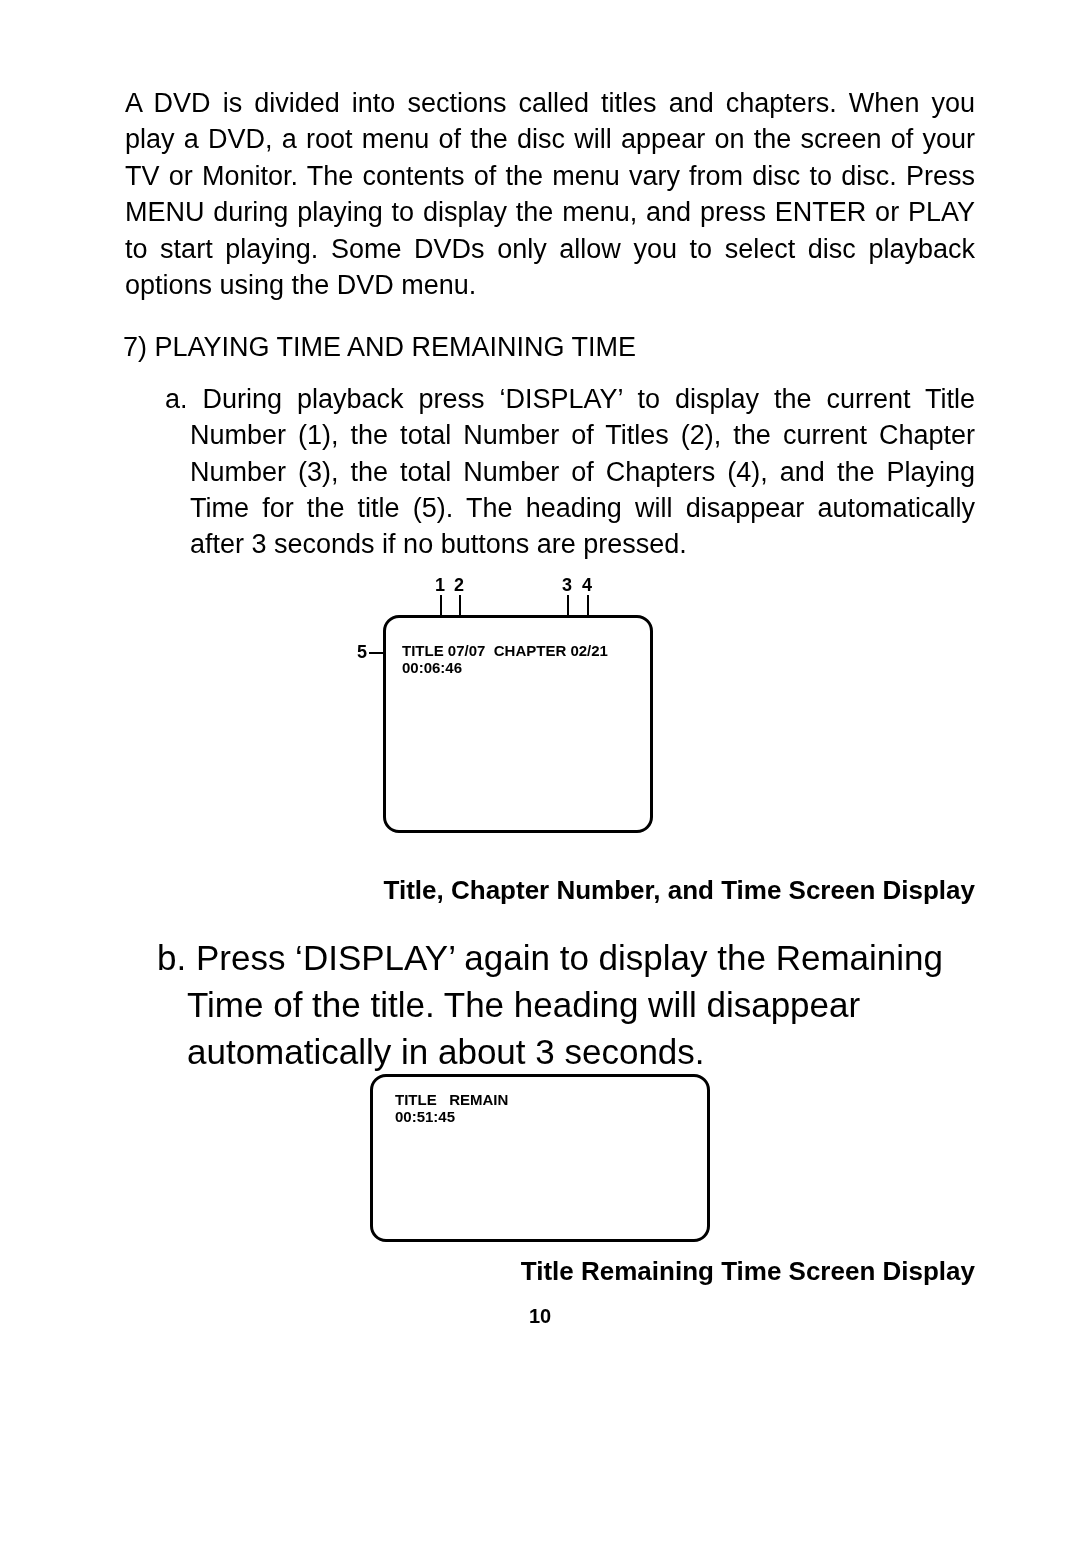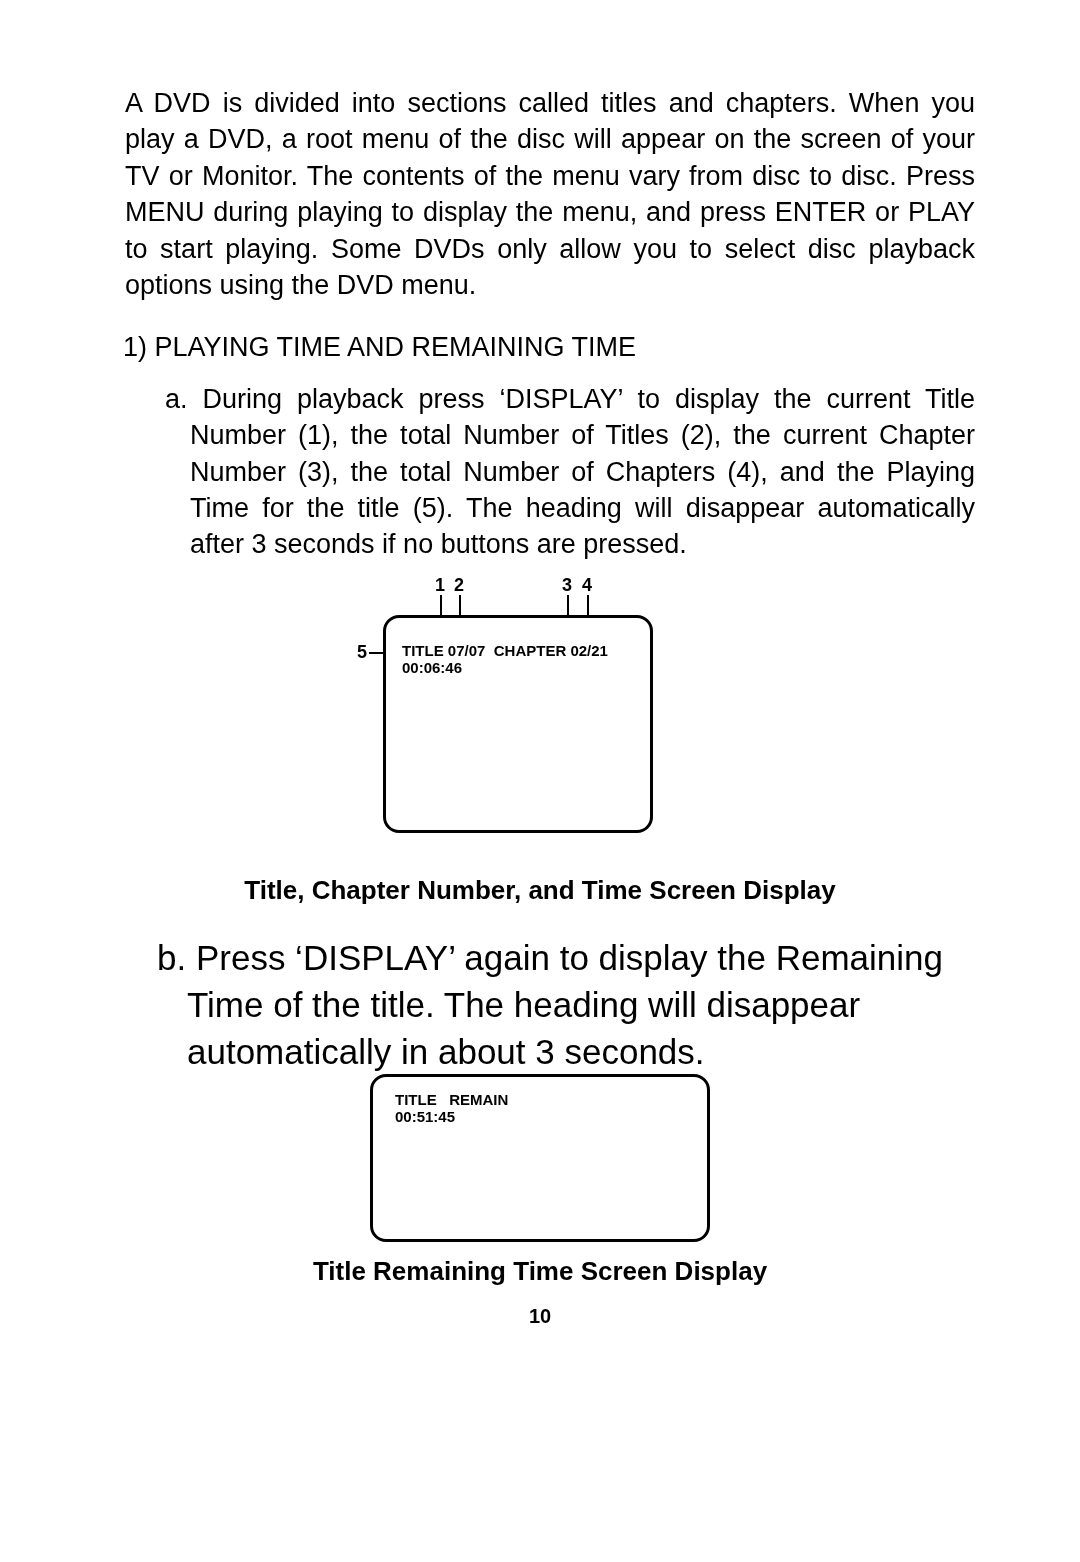--- a/index.html
+++ b/index.html
@@ -109,21 +109,21 @@
   
   
   
   
   
   
 
   .caption {
     font-weight: bold;
     font-size: 26px;
-    text-align: center;
+    text-align: right;
     margin: 0;
   }
 
   .sub-b {
     margin: 28px 0 0 52px;
     width: 818px;
   }
   .sub-b p {
     margin: 0;
     font-size: 35px;
@@ -166,21 +166,21 @@
   }
 </style>
 </head>
 <body>
 
 <div class="page">
 
   <p class="body-text menu-body">A DVD is divided into sections called titles and chapters.  When you play a DVD, a root menu of the disc will appear on the screen of your TV or Monitor. The contents of the menu vary from disc to disc. Press MENU during playing to display the menu, and press ENTER or PLAY to start playing. Some DVDs only allow you to select disc playback options using the DVD menu.</p>
 
   <div class="section3">
-    <p class="sub1">1)  PLAYING TIME AND REMAINING TIME</p>
+    <p class="sub1">7)  PLAYING TIME AND REMAINING TIME</p>
 
     <div class="sub-a">
       <p>a. During playback press ‘DISPLAY’ to display the current  Title Number (1), the total Number of Titles (2), the current Chapter Number (3), the total Number of Chapters (4), and the Playing Time for the title (5). The heading will disappear automatically after 3 seconds if no buttons are pressed.</p>
     </div>
 
     <div class="fig1-wrap">
 
       <span class="callout-num" style="left:330px; top:0px;">1</span>
       <span class="callout-num" style="left:349px; top:0px;">2</span>
       <span class="callout-num" style="left:457px; top:0px;">3</span>

